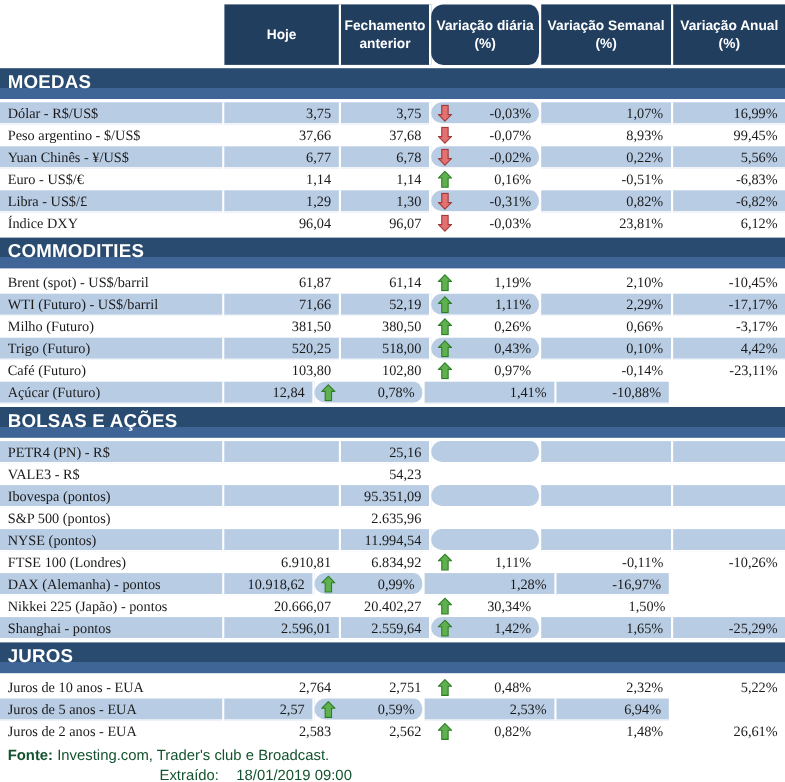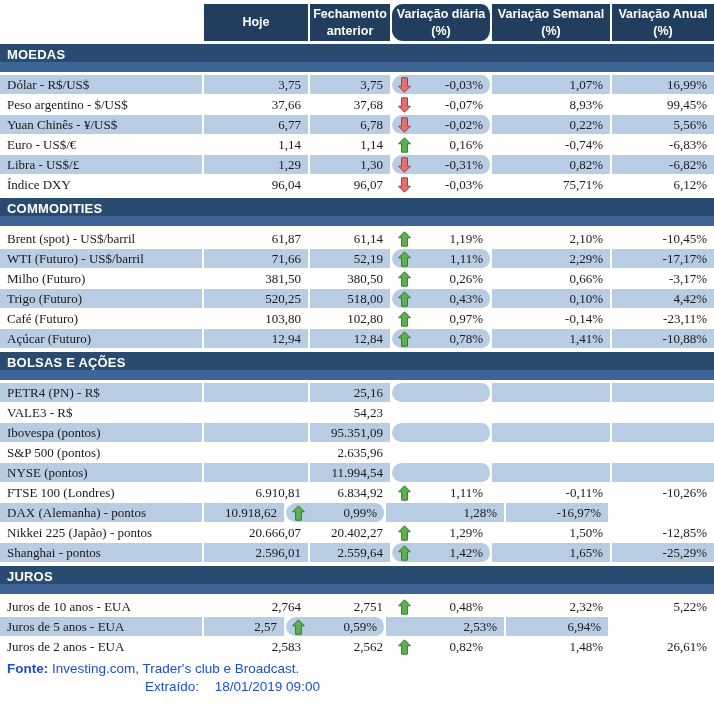--- a/index.html
+++ b/index.html
@@ -20,52 +20,52 @@
   
   .c0{width:204px;}
   .c1{width:106px;}
   .c2{width:82px;}
   .c3{width:100px;border-radius:11px;}
   .c4{width:120px;text-align:right;}
   .c5{width:102px;}
   .cell{border-right:2px solid #fff;}
   .cell:last-child{border-right:none;}
   
-  .header-row{display:flex;height:37px;}
+  .header-row{display:flex;height:55px;}
   .hcell{
     background:var(--header-bg);color:#fff;font-weight:bold;
     font-size:12.5px;line-height:1.3;
     display:flex;align-items:center;justify-content:center;
     text-align:center;padding:0 3px;
   }
   .corner{background:#fff;}
   
   .section-bar{
     height:28px;margin-top:3px;margin-bottom:3px;
     background:linear-gradient(to bottom,
       var(--section-top) 0%, var(--section-top) 64%,
       var(--section-bottom) 64%, var(--section-bottom) 100%);
-    color:#fff;font-weight:bold;font-size:13px;
+    color:#fff;font-weight:bold;font-size:17px;
     padding:3px 0 0 7px;letter-spacing:0.2px;
   }
   
   .row{display:flex;height:20px;font-family:Liberation Serif, serif;}
   .row .cell{
     display:flex;align-items:center;
     font-size:13px;border-bottom:1px solid #fff;
     overflow:hidden;white-space:nowrap;
   }
   .shaded .cell{background:var(--row-alt);}
   .label-cell{padding-left:7px;}
   .num{justify-content:flex-end;padding-right:7px;}
   .daily{justify-content:space-between;padding-left:6px;}
   .daily .dval{padding-right:7px;}
   .arrow-slot{display:flex;align-items:center;width:15px;height:100%;}
   
-  .footer{margin-top:4px;padding-left:7px;font-size:13.5px;color:#1d4ed8;}
+  .footer{margin-top:4px;padding-left:7px;font-size:13.5px;color:#14532d;}
   .fonte-label{font-weight:bold;}
   .extraido-line{margin-left:138px;margin-top:3px;}
   .extraido-label{display:inline-block;margin-right:12px;}
 </style>
 </head>
 <body>
 
 <div class="page">
 
   <div class="header-row">
@@ -134,21 +134,21 @@
     <div class="cell c1 num">1,14</div>
     <div class="cell c2 num">1,14</div>
     <div class="cell c3 daily">
       <span class="arrow-slot">
                 <svg width="13" height="16" viewBox="0 0 13 16">
                   <path d="M6.5 0.8 L12.4 6.8 L9.4 6.8 L9.4 15.2 L3.6 15.2 L3.6 6.8 L0.6 6.8 Z" fill="#5FB04F" stroke="#2E7D27" stroke-width="1"></path>
                 </svg>
               </span>
       <span class="dval">0,16%</span>
     </div>
-    <div class="cell c4 num">-0,74%</div>
+    <div class="cell c4 num">-0,51%</div>
     <div class="cell c5 num">-6,83%</div>
   </div>
 
   <div class="row shaded">
     <div class="cell c0 label-cell">Libra - US$/£</div>
     <div class="cell c1 num">1,29</div>
     <div class="cell c2 num">1,30</div>
     <div class="cell c3 daily">
       <span class="arrow-slot">
                 <svg width="13" height="16" viewBox="0 0 13 16">
@@ -166,21 +166,21 @@
     <div class="cell c1 num">96,04</div>
     <div class="cell c2 num">96,07</div>
     <div class="cell c3 daily">
       <span class="arrow-slot">
                 <svg width="13" height="16" viewBox="0 0 13 16">
                   <path d="M6.5 15.2 L12.4 9.2 L9.4 9.2 L9.4 0.8 L3.6 0.8 L3.6 9.2 L0.6 9.2 Z" fill="#E57070" stroke="#9E3A3A" stroke-width="1"></path>
                 </svg>
               </span>
       <span class="dval">-0,03%</span>
     </div>
-    <div class="cell c4 num">75,71%</div>
+    <div class="cell c4 num">23,81%</div>
     <div class="cell c5 num">6,12%</div>
   </div>
 </div>
   </div>
 
   <div class="section">
     <div class="section-bar">COMMODITIES</div>
     <div class="rows">
   <div class="row">
     <div class="cell c0 label-cell">Brent (spot) - US$/barril</div>
@@ -257,21 +257,20 @@
                 </svg>
               </span>
       <span class="dval">0,97%</span>
     </div>
     <div class="cell c4 num">-0,14%</div>
     <div class="cell c5 num">-23,11%</div>
   </div>
 
   <div class="row shaded">
     <div class="cell c0 label-cell">Açúcar (Futuro)</div>
-    <div class="cell c1 num">12,94</div>
     <div class="cell c2 num">12,84</div>
     <div class="cell c3 daily">
       <span class="arrow-slot">
                 <svg width="13" height="16" viewBox="0 0 13 16">
                   <path d="M6.5 0.8 L12.4 6.8 L9.4 6.8 L9.4 15.2 L3.6 15.2 L3.6 6.8 L0.6 6.8 Z" fill="#5FB04F" stroke="#2E7D27" stroke-width="1"></path>
                 </svg>
               </span>
       <span class="dval">0,78%</span>
     </div>
     <div class="cell c4 num">1,41%</div>
@@ -377,24 +376,23 @@
   <div class="row">
     <div class="cell c0 label-cell">Nikkei 225 (Japão) - pontos</div>
     <div class="cell c1 num">20.666,07</div>
     <div class="cell c2 num">20.402,27</div>
     <div class="cell c3 daily">
       <span class="arrow-slot">
                 <svg width="13" height="16" viewBox="0 0 13 16">
                   <path d="M6.5 0.8 L12.4 6.8 L9.4 6.8 L9.4 15.2 L3.6 15.2 L3.6 6.8 L0.6 6.8 Z" fill="#5FB04F" stroke="#2E7D27" stroke-width="1"></path>
                 </svg>
               </span>
-      <span class="dval">1,29%</span>
+      <span class="dval">30,34%</span>
     </div>
     <div class="cell c4 num">1,50%</div>
-    <div class="cell c5 num">-12,85%</div>
   </div>
 
   <div class="row shaded">
     <div class="cell c0 label-cell">Shanghai - pontos</div>
     <div class="cell c1 num">2.596,01</div>
     <div class="cell c2 num">2.559,64</div>
     <div class="cell c3 daily">
       <span class="arrow-slot">
                 <svg width="13" height="16" viewBox="0 0 13 16">
                   <path d="M6.5 0.8 L12.4 6.8 L9.4 6.8 L9.4 15.2 L3.6 15.2 L3.6 6.8 L0.6 6.8 Z" fill="#5FB04F" stroke="#2E7D27" stroke-width="1"></path>

